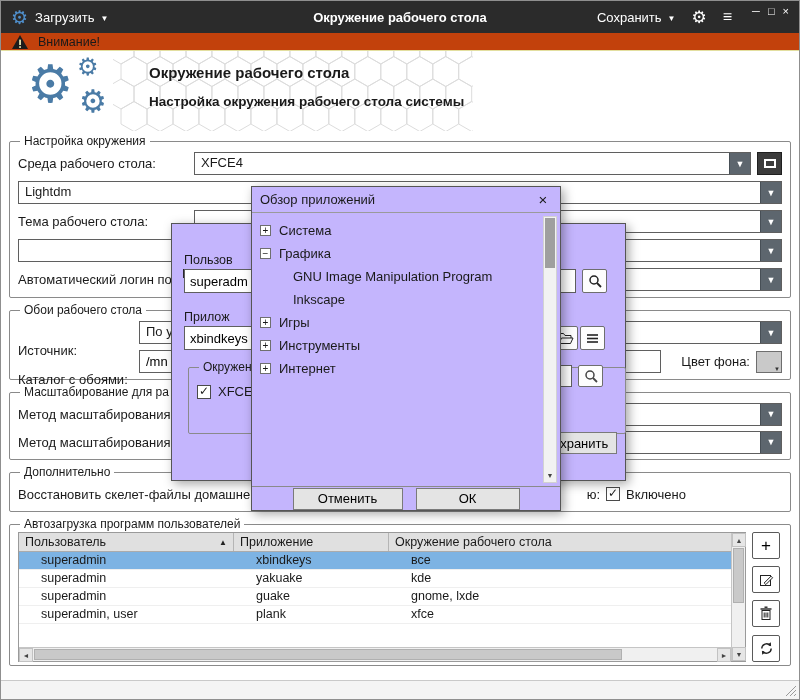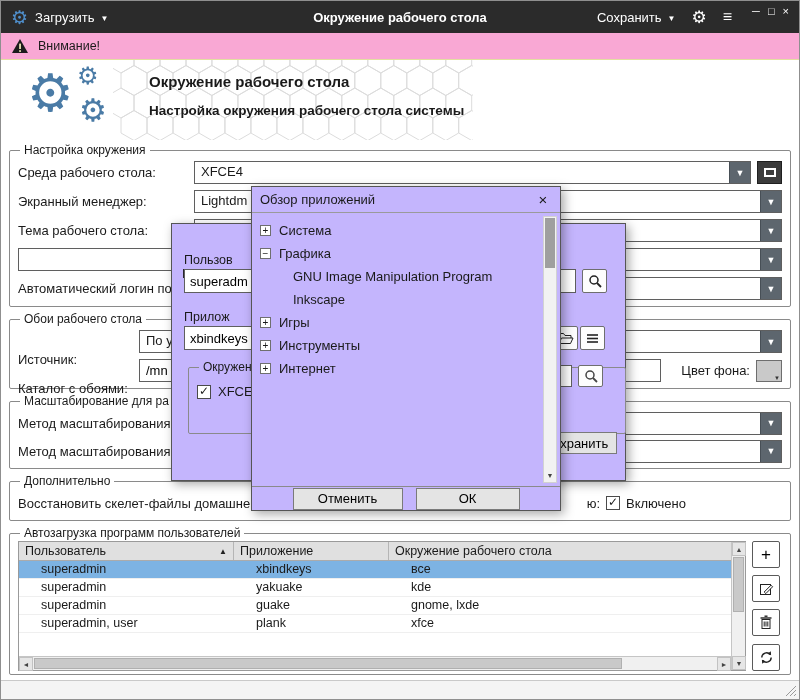--- a/index.html
+++ b/index.html
@@ -12,21 +12,21 @@
   .tb-menu-label { font-size:13px; display:flex; align-items:center; gap:6px; cursor:default; }
   .caret { font-size:8px; position:relative; top:1px; }
   .tb-title { position:absolute; left:0; right:0; text-align:center; font-weight:bold; font-size:13px; pointer-events:none; }
   .tb-right { margin-left:auto; display:flex; align-items:center; gap:16px; z-index:1; }
   .tb-gear2 { font-size:17px; line-height:1; }
   .tb-burger { font-size:16px; line-height:1; }
   .win-controls { display:flex; gap:8px; font-size:11px; margin-left:4px; position:relative; top:-6px; }
   .win-controls span { line-height:11px; cursor:default; }
 
   
-  .warnbar { height:27px; background:#f9a8d4; border-bottom:1px solid #e3dfa0; display:flex; align-items:center; gap:9px; padding:0 10px; font-size:12.5px; }
+  .warnbar { height:18px; background:#c2410c; border-bottom:1px solid #e3dfa0; display:flex; align-items:center; gap:9px; padding:0 10px; font-size:12.5px; }
 
   
   .appheader { position:relative; height:80px; overflow:hidden; background:#fff; }
   .hexes { position:absolute; left:112px; top:0; z-index:0; }
   .logo { position:absolute; left:26px; top:2px; width:110px; height:76px; color:#4a7ba6; z-index:1; }
   .g1 { font-size:52px; position:absolute; left:0; top:0; line-height:1.2; }
   .g2 { font-size:24px; position:absolute; left:50px; top:2px; line-height:1; }
   .g3 { font-size:31px; position:absolute; left:52px; top:33px; line-height:1; }
   .appheader-text { position:absolute; left:148px; top:13px; z-index:1; }
   .h-title { font-size:15px; font-weight:bold; margin-bottom:13px; }
@@ -240,21 +240,20 @@
       <div class="combo">
         <span class="combo-text">XFCE4</span>
         <span class="combo-arrow">▼</span>
       </div>
       <button class="darkbtn">
         <span class="monitor-glyph"></span>
       </button>
     </div>
 
     <div class="frow">
-      <span class="lbl w170">Экранный менеджер:</span>
       <div class="combo">
         <span class="combo-text">Lightdm</span>
         <span class="combo-arrow">▼</span>
       </div>
     </div>
 
     <div class="frow">
       <span class="lbl w170">Тема рабочего стола:</span>
       <div class="combo">
         <span class="combo-text"></span>

